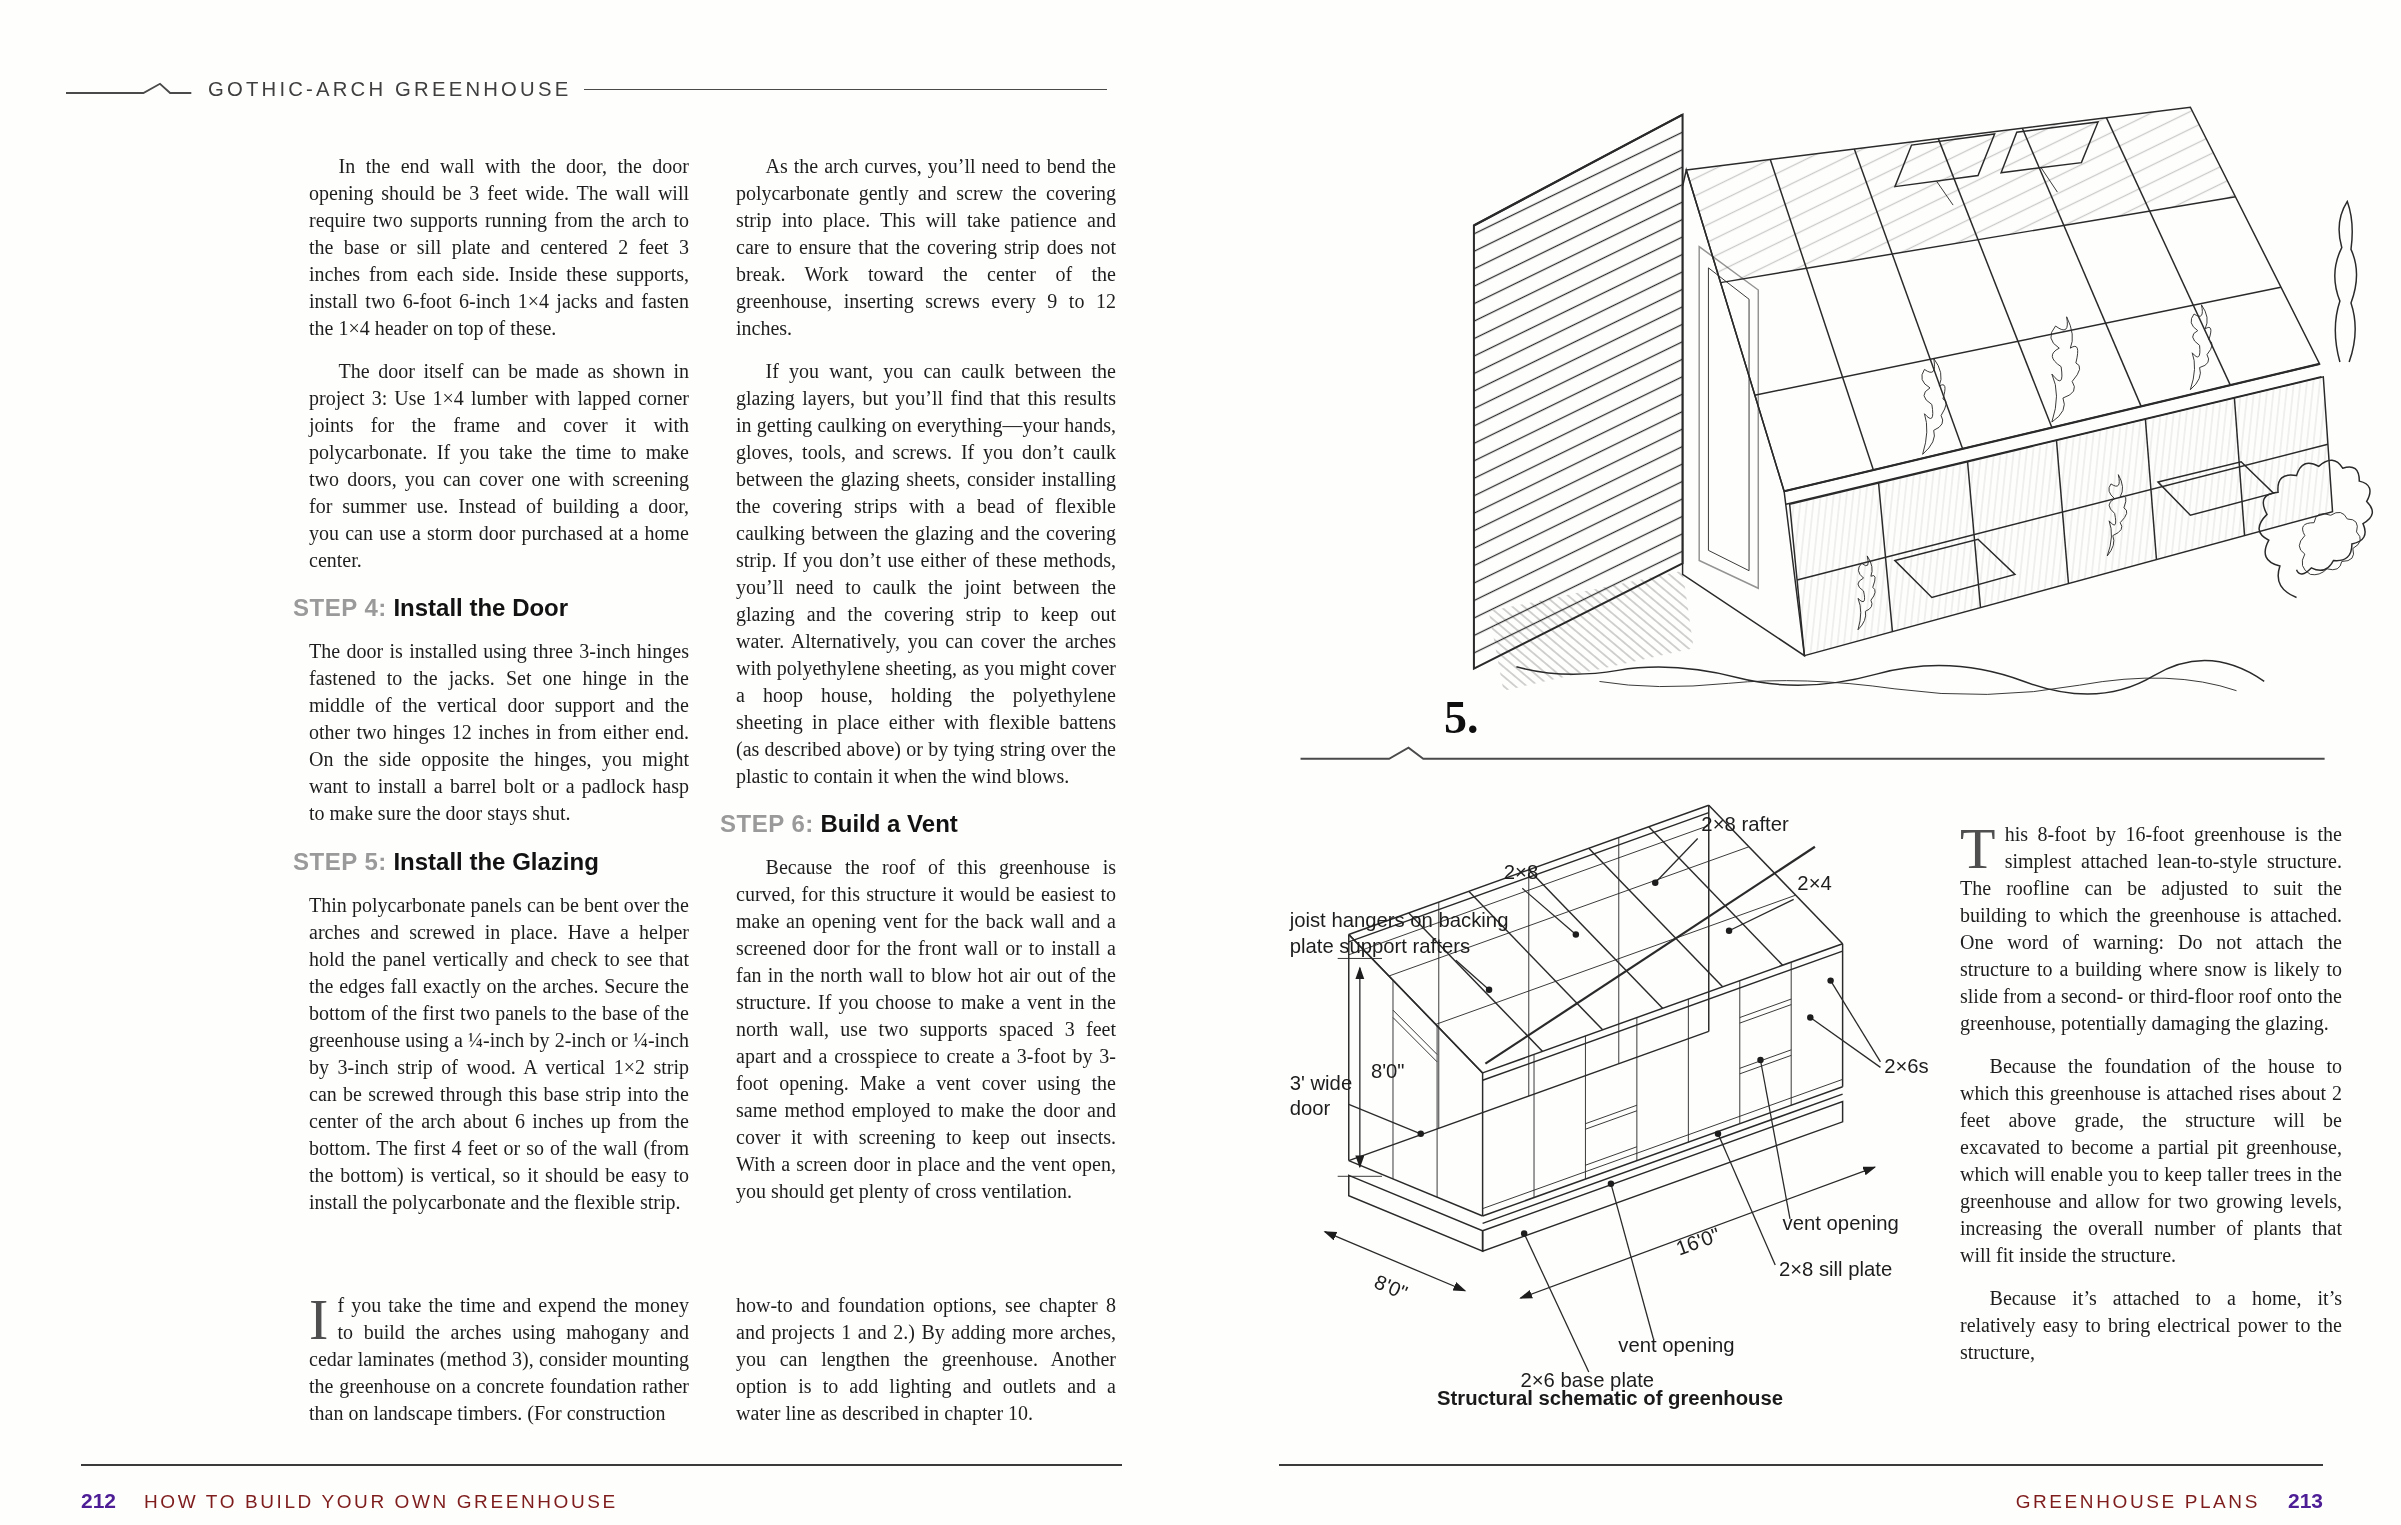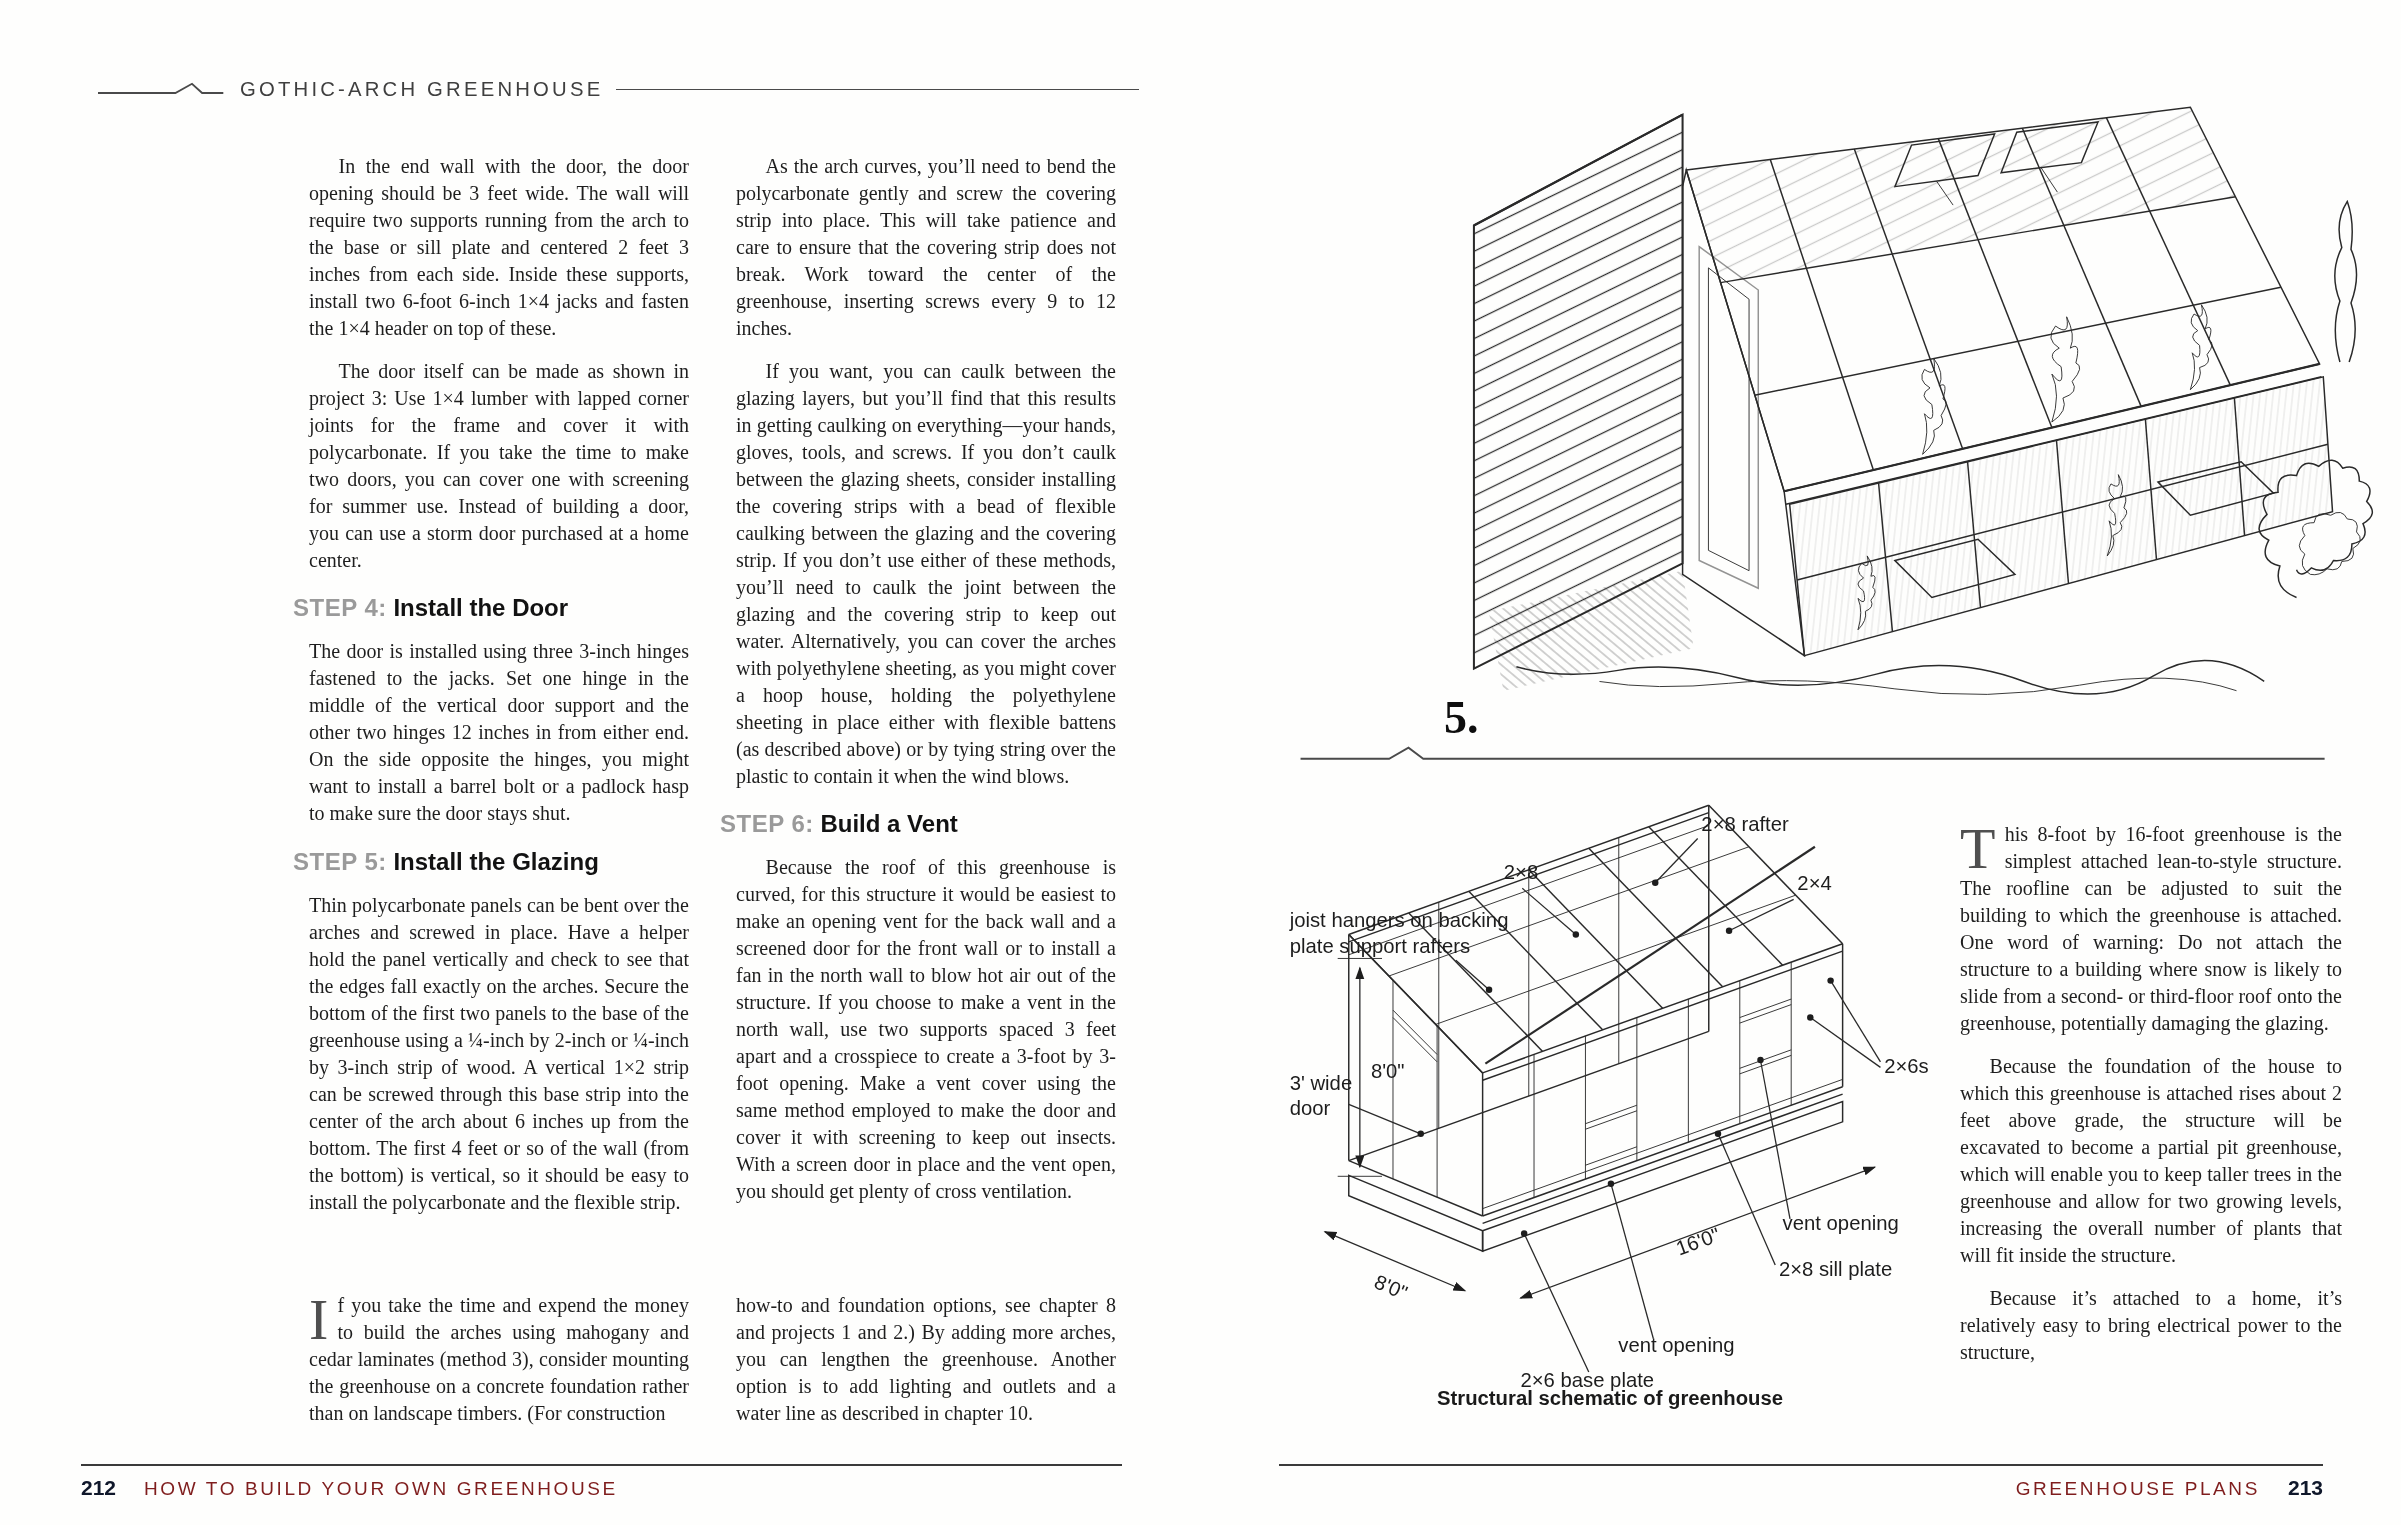--- a/index.html
+++ b/index.html
@@ -1,21 +1,21 @@
 <!DOCTYPE html>
 <html style="font-size:14.8px"><head>
 <meta charset="utf-8">
 <style>
   html,body{margin:0;padding:0;background:#e8e8e8;}
   #page{position:relative;width:2401px;height:1526px;background:#fefefd;overflow:hidden;
         font-family:"Liberation Serif",serif;color:#1f1f1f;}
   .abs{position:absolute;}
 
   
-  .runhead{left:98px;top:78px;width:1041px;display:flex;align-items:center;gap:13px;}
+  .runhead{left:66px;top:78px;width:1041px;display:flex;align-items:center;gap:13px;}
   .runhead .txt{font-family:"Liberation Sans",sans-serif;font-size:20.3px;letter-spacing:3.2px;
                 color:#3f3f3f;white-space:nowrap;}
   .rule-fill{flex:1;border-top:1.8px solid #4a4a4a;height:0;}
 
   
   .col{width:412px;}
   p.body{font-size:20px;line-height:27px;text-align:justify;margin:16px;color:#1e1e1e;}
   p.indent{text-indent:29.6px;}
   .step{margin:20.3px 0 3.7px 0;font-family:"Liberation Sans",sans-serif;font-weight:bold;
         font-size:24px;line-height:28px;}
@@ -23,21 +23,21 @@
   .step .ttl{color:#121212;}
 
   .var-head{left:293px;top:1201px;font-family:"Liberation Serif",serif;font-weight:bold;
             font-size:34px;letter-spacing:2.3px;color:#4a4a4a;}
   p.dropcap::first-letter{float:left;font-size:58px;line-height:46px;padding:4.6px 9.2px 0 0;
             color:#4f4f4f;font-family:"Liberation Serif",serif;}
 
   
   .foot-rule{border-top:2.3px solid #3a3a3a;height:0;}
   .footer{display:flex;align-items:baseline;gap:28px;font-family:"Liberation Sans",sans-serif;}
-  .footer .num{font-weight:bold;font-size:21px;color:#0f172a;}
+  .footer .num{font-weight:bold;font-size:21px;color:#4c1d95;margin-top:13px;}
   .footer .ttl{font-size:19px;letter-spacing:2.6px;color:#7f1d1d;}
 
   
   .chap{left:1444px;top:691px;display:flex;align-items:baseline;gap:28px;
         font-family:"Liberation Serif",serif;font-weight:bold;color:#0e0e0e;}
   .chap .n{font-size:46px;}
   .chap .t{font-size:46px;letter-spacing:0.5px;}
 
   .caption{left:1284px;top:1387px;width:652px;text-align:center;
            font-family:"Liberation Sans",sans-serif;font-weight:bold;font-size:20.3px;color:#1a1a1a;}

